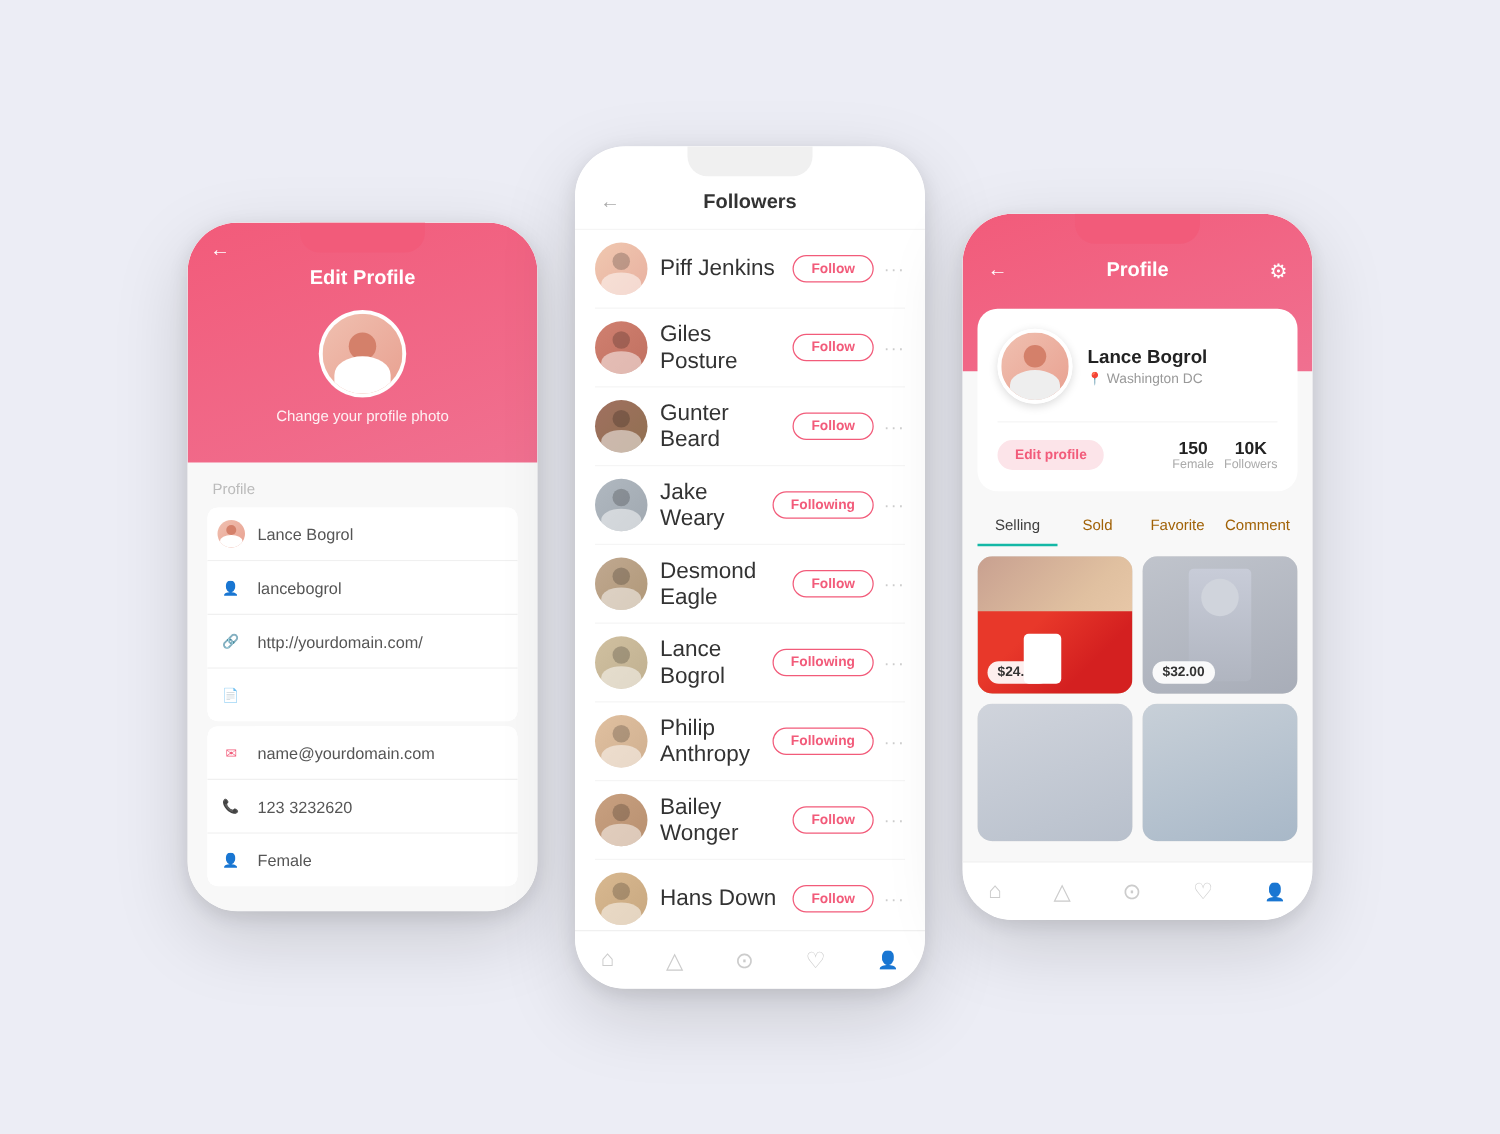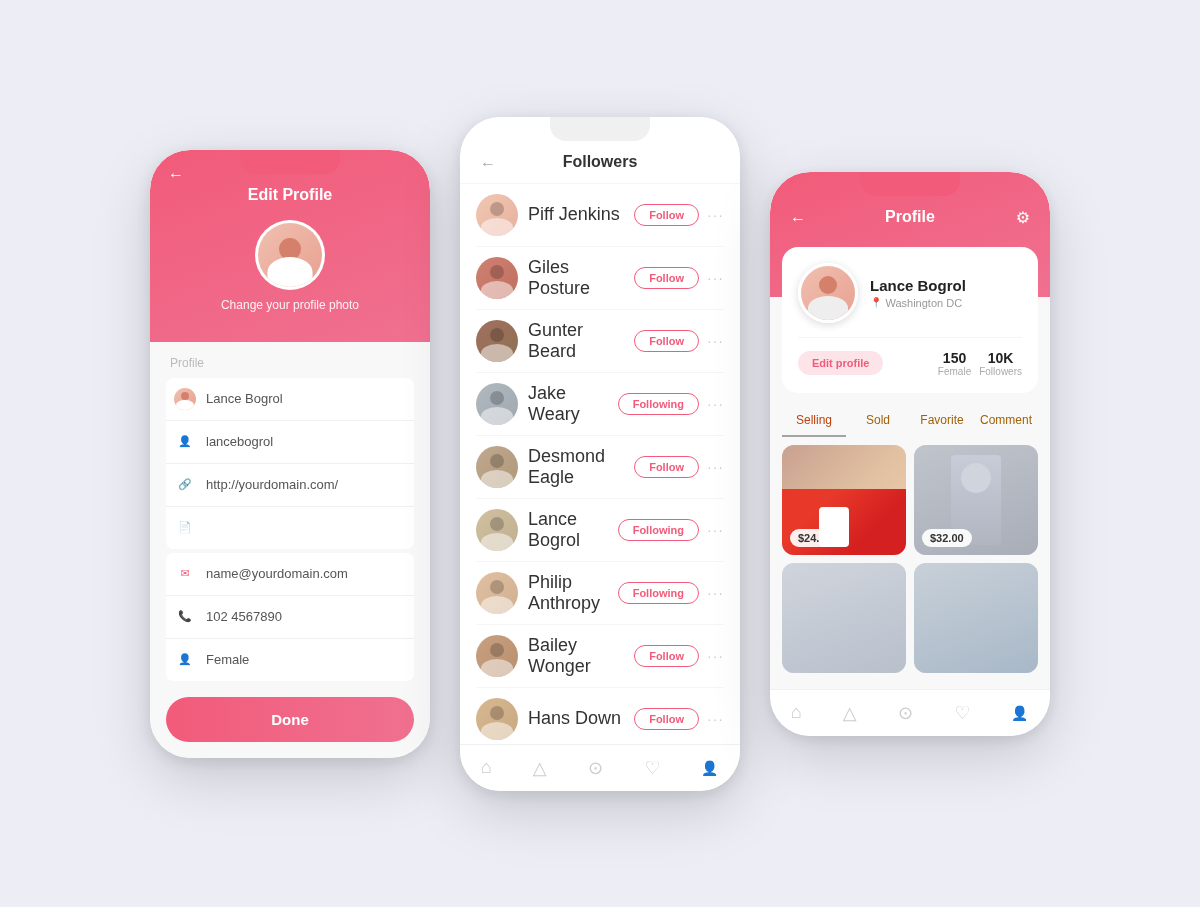--- a/index.html
+++ b/index.html
@@ -409,22 +409,22 @@
     .profile-tab {
       flex: 1;
       text-align: center;
       font-size: 12px;
       padding: 8px 0;
       cursor: pointer;
       color: #a16207;
       font-weight: 500;
     }
     .profile-tab.active {
-      color: #c2410c;
-      border-bottom: 2px solid #a3a3a3;
+      color: #404040;
+      border-bottom: 2px solid #14b8a6;
     }
     .photo-grid {
       display: grid;
       grid-template-columns: 1fr 1fr;
       gap: 8px;
       padding: 8px 12px;
     }
     .photo-item {
       border-radius: 12px;
       overflow: hidden;
@@ -574,29 +574,28 @@
           </div>
         </div>
 
         <div class="fields-card">
           <div class="profile-field">
             <div class="field-icon pink">✉</div>
             <span class="field-text">name@yourdomain.com</span>
           </div>
           <div class="profile-field">
             <div class="field-icon pink">📞</div>
-            <span class="field-text">102 4567890</span>
+            <span class="field-text">123 3232620</span>
           </div>
           <div class="profile-field">
             <div class="field-icon pink">👤</div>
             <span class="field-text">Female</span>
           </div>
         </div>
 
-        <button class="done-btn">Done</button>
       </div>
     </div>
   </div>
 
   <div class="phone phone2">
     <div class="phone-inner">
       <div class="notch">
         <div class="notch-inner" style="background:#f0f0f0;"></div>
       </div>
       <div class="phone2-header">

